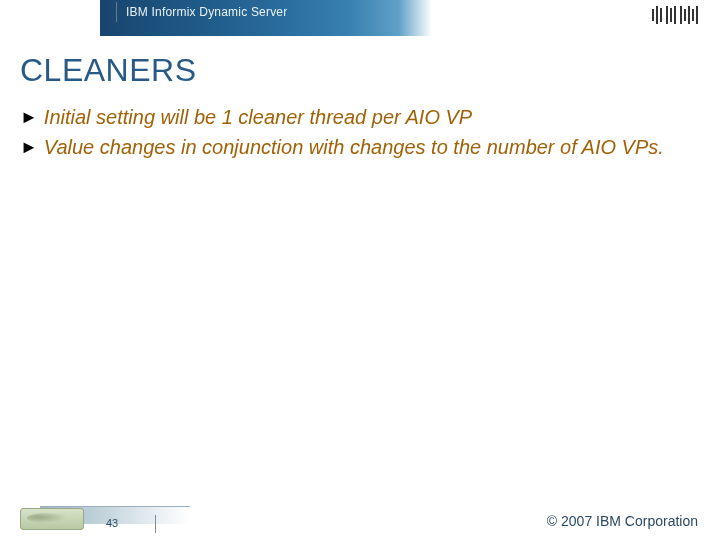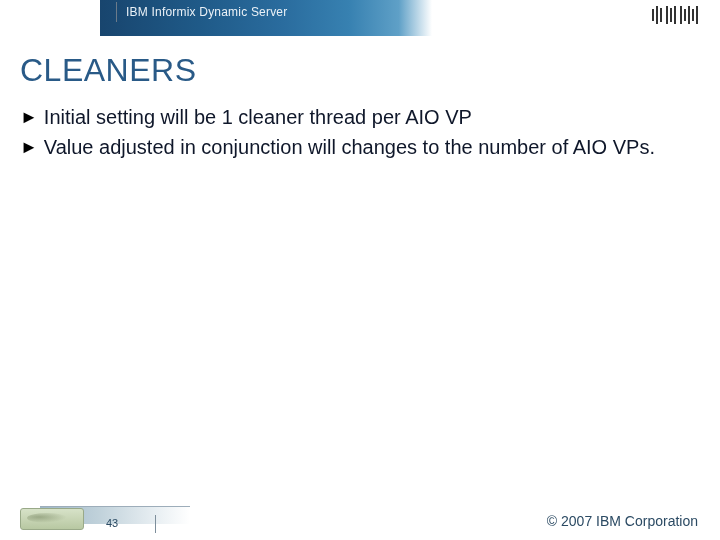--- a/index.html
+++ b/index.html
@@ -26,21 +26,21 @@
   .header-logo .bars.g3 span:nth-child(4){height:12px;margin-top:3px;}
   .header-logo .bars.g3 span:nth-child(5){height:18px;}
 
   
   .title { position: absolute; left: 20px; top: 52px; font-size: 32px; color: #295a87; font-weight: normal; letter-spacing: 0.5px; }
 
   
   .body { position: absolute; left: 20px; top: 104px; right: 24px; }
   .bullet { display: flex; align-items: flex-start; margin-bottom: 4px; }
   .bullet-marker { flex: 0 0 auto; color: #000; font-size: 18px; line-height: 26px; margin-right: 6px; }
-  .bullet-text { font-size: 20px; color: #0f172a; line-height: 26px; }
+  .bullet-text { font-size: 20px; color: #a16207; line-height: 26px; font-style: italic; }
 
   
   .footer { position: absolute; left: 0; bottom: 0; width: 720px; height: 34px; }
   .footer-bar { position: absolute; left: 40px; bottom: 16px; width: 150px; height: 18px; background: linear-gradient(to right, #9eb8c8 0%, #c1d2db 40%, #e6edf1 75%, #ffffff 100%); border-top: 1px solid #9dadba; }
   .footer-chip { position: absolute; left: 20px; bottom: 10px; width: 64px; height: 22px; background: linear-gradient(to bottom, #d7e2c8, #b8c8a2); border-radius: 3px; border: 1px solid #99a988; overflow: hidden; }
   .footer-chip::after { content: ""; position: absolute; left: 6px; top: 4px; width: 40px; height: 10px; background: radial-gradient(ellipse at 30% 40%, #6b7a55 0%, #6b7a5500 70%); border-radius: 50%; opacity: 0.5; }
   .footer-sep { position: absolute; left: 155px; bottom: 7px; width: 1px; height: 18px; background: #7d8e9b; }
   .footer-num { position: absolute; left: 106px; bottom: 11px; font-size: 11px; color: #2b4a63; }
   .footer-copy { position: absolute; right: 22px; bottom: 11px; font-size: 14px; color: #2b4a63; }
 </style>
@@ -76,21 +76,21 @@
 
   <h1 class="title">CLEANERS</h1>
 
   <div class="body">
     <div class="bullet">
       <span class="bullet-marker">►</span>
       <span class="bullet-text">Initial setting will be 1 cleaner thread per AIO VP</span>
     </div>
     <div class="bullet">
       <span class="bullet-marker">►</span>
-      <span class="bullet-text">Value adjusted in conjunction will changes to the number of AIO VPs.</span>
+      <span class="bullet-text">Value changes in conjunction with changes to the number of AIO VPs.</span>
     </div>
   </div>
 
   <div class="footer">
     <div class="footer-bar"></div>
     <div class="footer-chip"></div>
     <div class="footer-sep"></div>
     <div class="footer-num">43</div>
     <div class="footer-copy">© 2007 IBM Corporation</div>
   </div>

